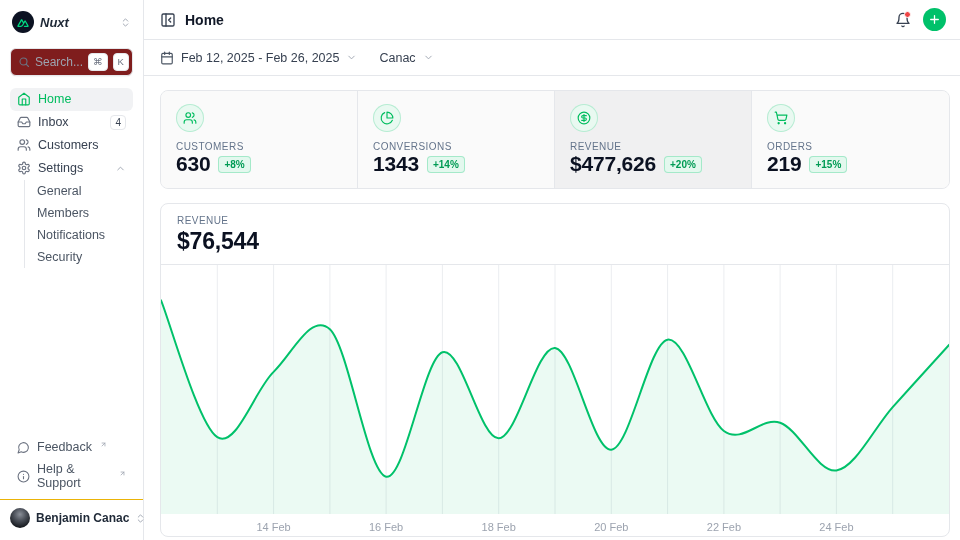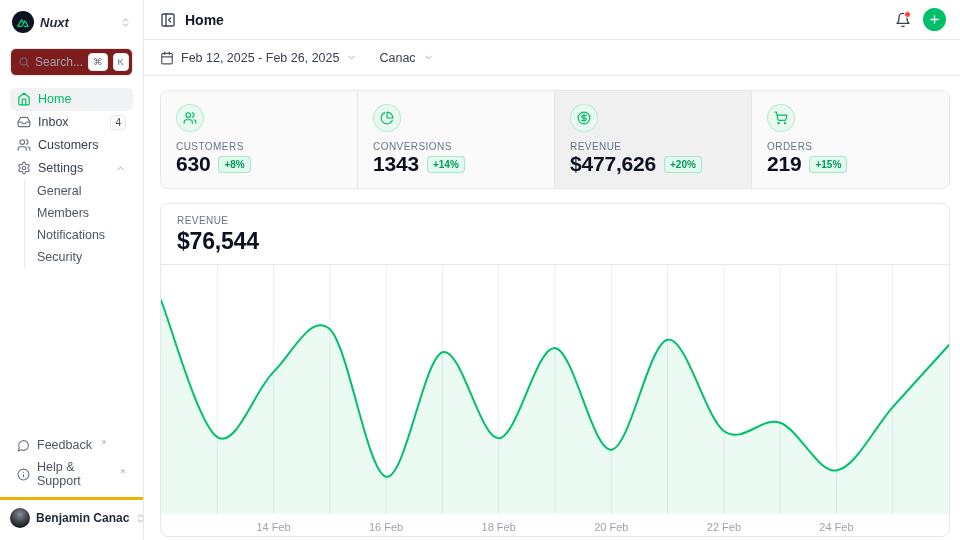--- a/index.html
+++ b/index.html
@@ -27,21 +27,21 @@
   .nav-item.active .ni-icon { color:#00bd5f; }
   .count-badge { margin-left:auto; font-size:10px; color:#374151; border:1px solid #e5e7eb; border-radius:4px; padding:1px 4px; background:#fff; }
   .subnav { margin-left:14px; border-left:1px solid #e5e7eb; display:flex; flex-direction:column; }
   .subnav-item { font-size:12.5px; color:#4b5563; padding:4px 0 4px 12px; height:22px; cursor:pointer; }
 
   .sidebar-foot { margin-top:auto; display:flex; flex-direction:column; padding-bottom:4px; }
   .foot-item { display:flex; align-items:center; gap:7px; padding:4px 7px; font-size:12.5px; color:#4b5563; cursor:pointer; }
   .foot-item .ni-icon { color:#6b7280; display:flex; }
   .ext-arrow { color:#9ca3af; margin-left:1px; margin-bottom:6px; }
 
-  .user-row { border-top:3px solid #eab308; margin:5px -10px 0; padding:8px 10px; display:flex; align-items:center; gap:6px; cursor:pointer; }
+  .user-row { border-top:1px solid #eab308; margin:5px -10px 0; padding:8px 10px; display:flex; align-items:center; gap:6px; cursor:pointer; }
   .avatar { width:20px; height:20px; border-radius:50%; background:radial-gradient(circle at 50% 32%, #8a8f98 0%, #4b5059 38%, #15181d 78%); flex:0 0 20px; }
   .user-name { font-size:12px; font-weight:600; color:#1f2937; white-space:nowrap; }
 
   
   .main { flex:1; display:flex; flex-direction:column; min-width:0; }
   .topbar { height:40px; flex:0 0 40px; border-bottom:1px solid #e5e7eb; display:flex; align-items:center; padding:0 14px 0 16px; gap:9px; }
   .page-title { font-size:14px; font-weight:600; color:#111827; }
   .topbar-right { margin-left:auto; display:flex; align-items:center; gap:12px; }
   .bell-wrap { position:relative; color:#374151; cursor:pointer; }
   .notif-dot { position:absolute; top:-1px; right:0; width:7px; height:7px; border-radius:50%; background:#ef4444; border:1.5px solid #fff; }

